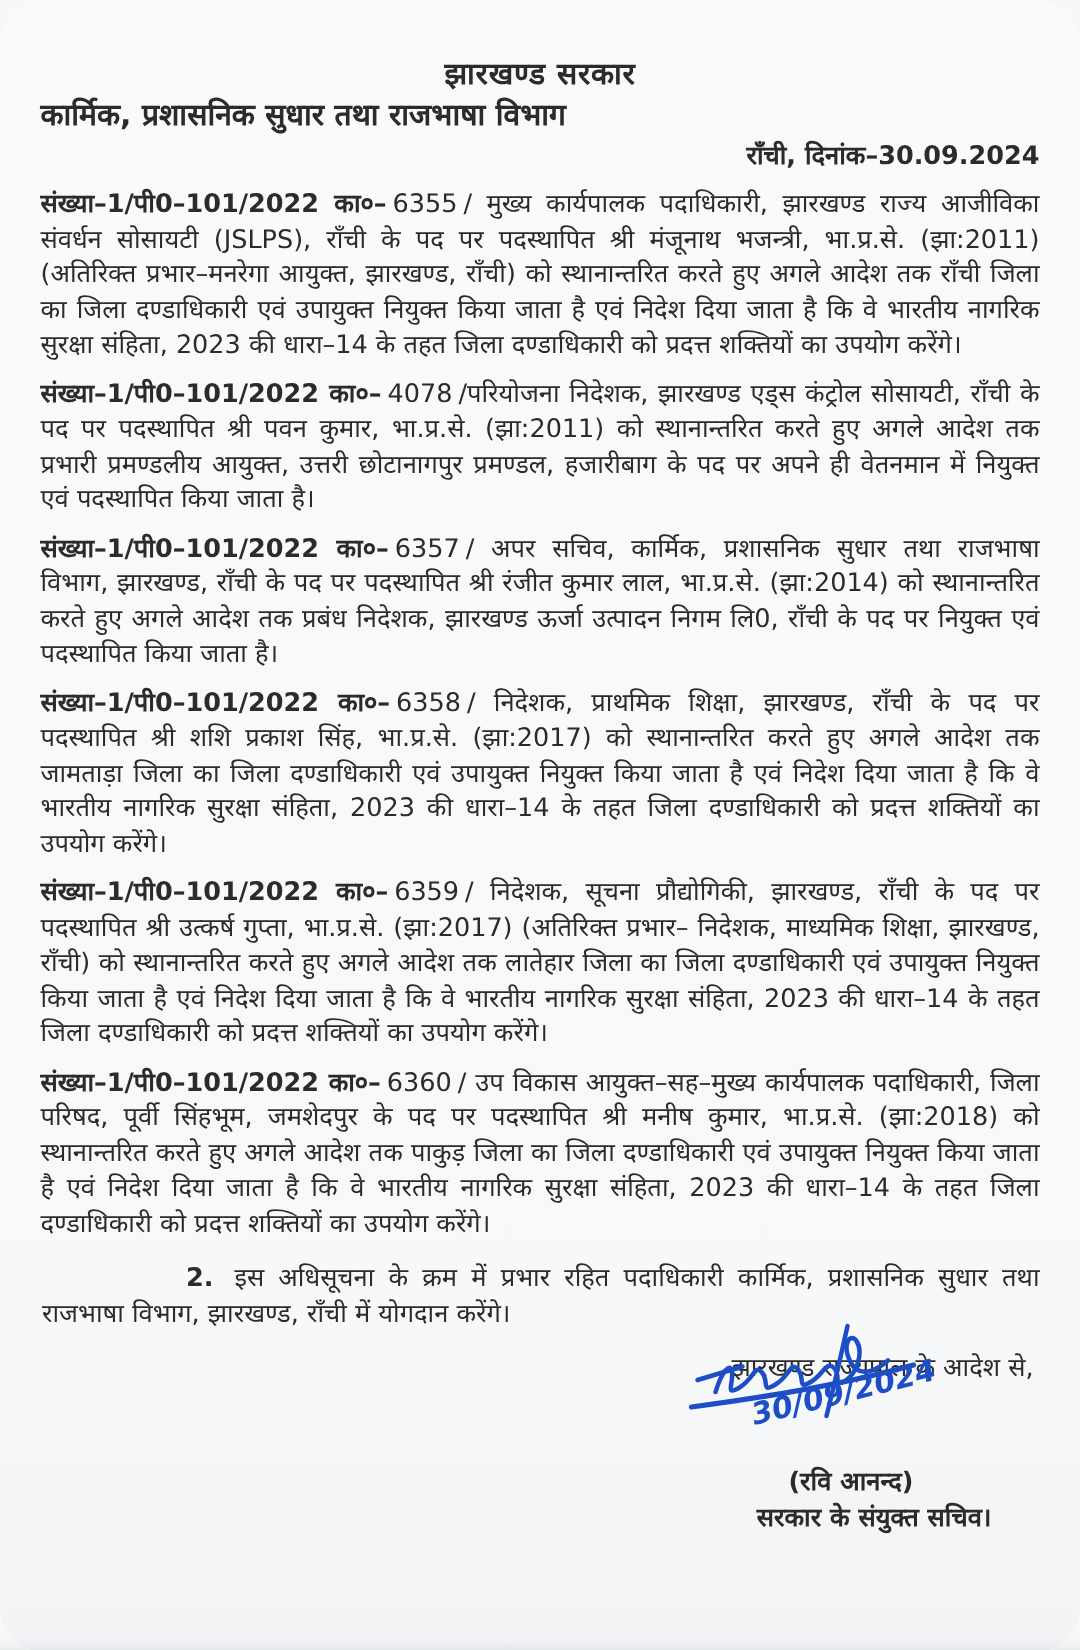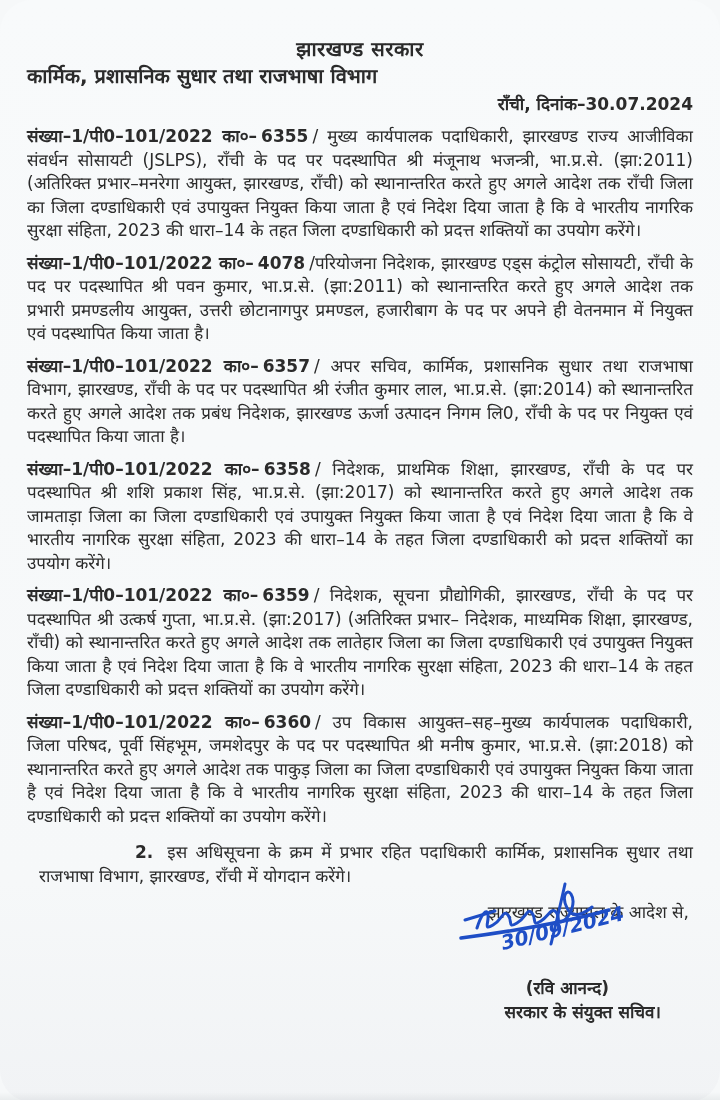--- a/index.html
+++ b/index.html
@@ -47,23 +47,23 @@
     text-align: right;
     margin-top: 2px;
     line-height: 24px;
     font-weight: 600;
   }
   p.order {
     margin: 9px 0 0 0;
     text-align: justify;
   }
   p.order .ref { font-weight: 600; }
-  p.order .order-no { font-weight: 700; padding: 0 4px; }
+  p.order .order-no { font-weight: 400; padding: 0 4px; }
   p.closing {
-    margin: 13px 0 0 12px;
+    margin: 13px 0 0 1px;
     text-align: justify;
     text-indent: 96px;
   }
   p.closing .clause-no { padding-right: 14px; font-weight: 600; }
   .footer { position: relative; margin-top: 12px; }
   .by-order { text-align: right; line-height: 24px; padding-right: 4px; }
   .sig-svg {
     position: absolute;
     right: 16px;
     top: -18px;
@@ -94,21 +94,21 @@
     pointer-events: none;
   }
 </style>
 </head>
 <body>
 
 <div class="page">
 
   <div class="gov-title">झारखण्ड सरकार</div>
   <div class="dept-title">कार्मिक, प्रशासनिक सुधार तथा राजभाषा विभाग</div>
-  <div class="place-date">राँची, दिनांक–30.07.2024</div>
+  <div class="place-date">राँची, दिनांक–30.09.2024</div>
 
   <p class="order"><span class="ref">संख्या–1/पी0–101/2022 का०–</span><span class="order-no">6355</span><span>/ मुख्य कार्यपालक पदाधिकारी, झारखण्ड राज्य आजीविका संवर्धन सोसायटी (JSLPS), राँची के पद पर पदस्थापित श्री मंजूनाथ भजन्त्री, भा.प्र.से. (झा:2011) (अतिरिक्त प्रभार–मनरेगा आयुक्त, झारखण्ड, राँची) को स्थानान्तरित करते हुए अगले आदेश तक राँची जिला का जिला दण्डाधिकारी एवं उपायुक्त नियुक्त किया जाता है एवं निदेश दिया जाता है कि वे भारतीय नागरिक सुरक्षा संहिता, 2023 की धारा–14 के तहत जिला दण्डाधिकारी को प्रदत्त शक्तियों का उपयोग करेंगे।</span></p>
 
   <p class="order"><span class="ref">संख्या–1/पी0–101/2022 का०–</span><span class="order-no">4078</span><span>/परियोजना निदेशक, झारखण्ड एड्स कंट्रोल सोसायटी, राँची के पद पर पदस्थापित श्री पवन कुमार, भा.प्र.से. (झा:2011) को स्थानान्तरित करते हुए अगले आदेश तक प्रभारी प्रमण्डलीय आयुक्त, उत्तरी छोटानागपुर प्रमण्डल, हजारीबाग के पद पर अपने ही वेतनमान में नियुक्त एवं पदस्थापित किया जाता है।</span></p>
 
   <p class="order"><span class="ref">संख्या–1/पी0–101/2022 का०–</span><span class="order-no">6357</span><span>/ अपर सचिव, कार्मिक, प्रशासनिक सुधार तथा राजभाषा विभाग, झारखण्ड, राँची के पद पर पदस्थापित श्री रंजीत कुमार लाल, भा.प्र.से. (झा:2014) को स्थानान्तरित करते हुए अगले आदेश तक प्रबंध निदेशक, झारखण्ड ऊर्जा उत्पादन निगम लि0, राँची के पद पर नियुक्त एवं पदस्थापित किया जाता है।</span></p>
 
   <p class="order"><span class="ref">संख्या–1/पी0–101/2022 का०–</span><span class="order-no">6358</span><span>/ निदेशक, प्राथमिक शिक्षा, झारखण्ड, राँची के पद पर पदस्थापित श्री शशि प्रकाश सिंह, भा.प्र.से. (झा:2017) को स्थानान्तरित करते हुए अगले आदेश तक जामताड़ा जिला का जिला दण्डाधिकारी एवं उपायुक्त नियुक्त किया जाता है एवं निदेश दिया जाता है कि वे भारतीय नागरिक सुरक्षा संहिता, 2023 की धारा–14 के तहत जिला दण्डाधिकारी को प्रदत्त शक्तियों का उपयोग करेंगे।</span></p>
 
   <p class="order"><span class="ref">संख्या–1/पी0–101/2022 का०–</span><span class="order-no">6359</span><span>/ निदेशक, सूचना प्रौद्योगिकी, झारखण्ड, राँची के पद पर पदस्थापित श्री उत्कर्ष गुप्ता, भा.प्र.से. (झा:2017) (अतिरिक्त प्रभार– निदेशक, माध्यमिक शिक्षा, झारखण्ड, राँची) को स्थानान्तरित करते हुए अगले आदेश तक लातेहार जिला का जिला दण्डाधिकारी एवं उपायुक्त नियुक्त किया जाता है एवं निदेश दिया जाता है कि वे भारतीय नागरिक सुरक्षा संहिता, 2023 की धारा–14 के तहत जिला दण्डाधिकारी को प्रदत्त शक्तियों का उपयोग करेंगे।</span></p>

